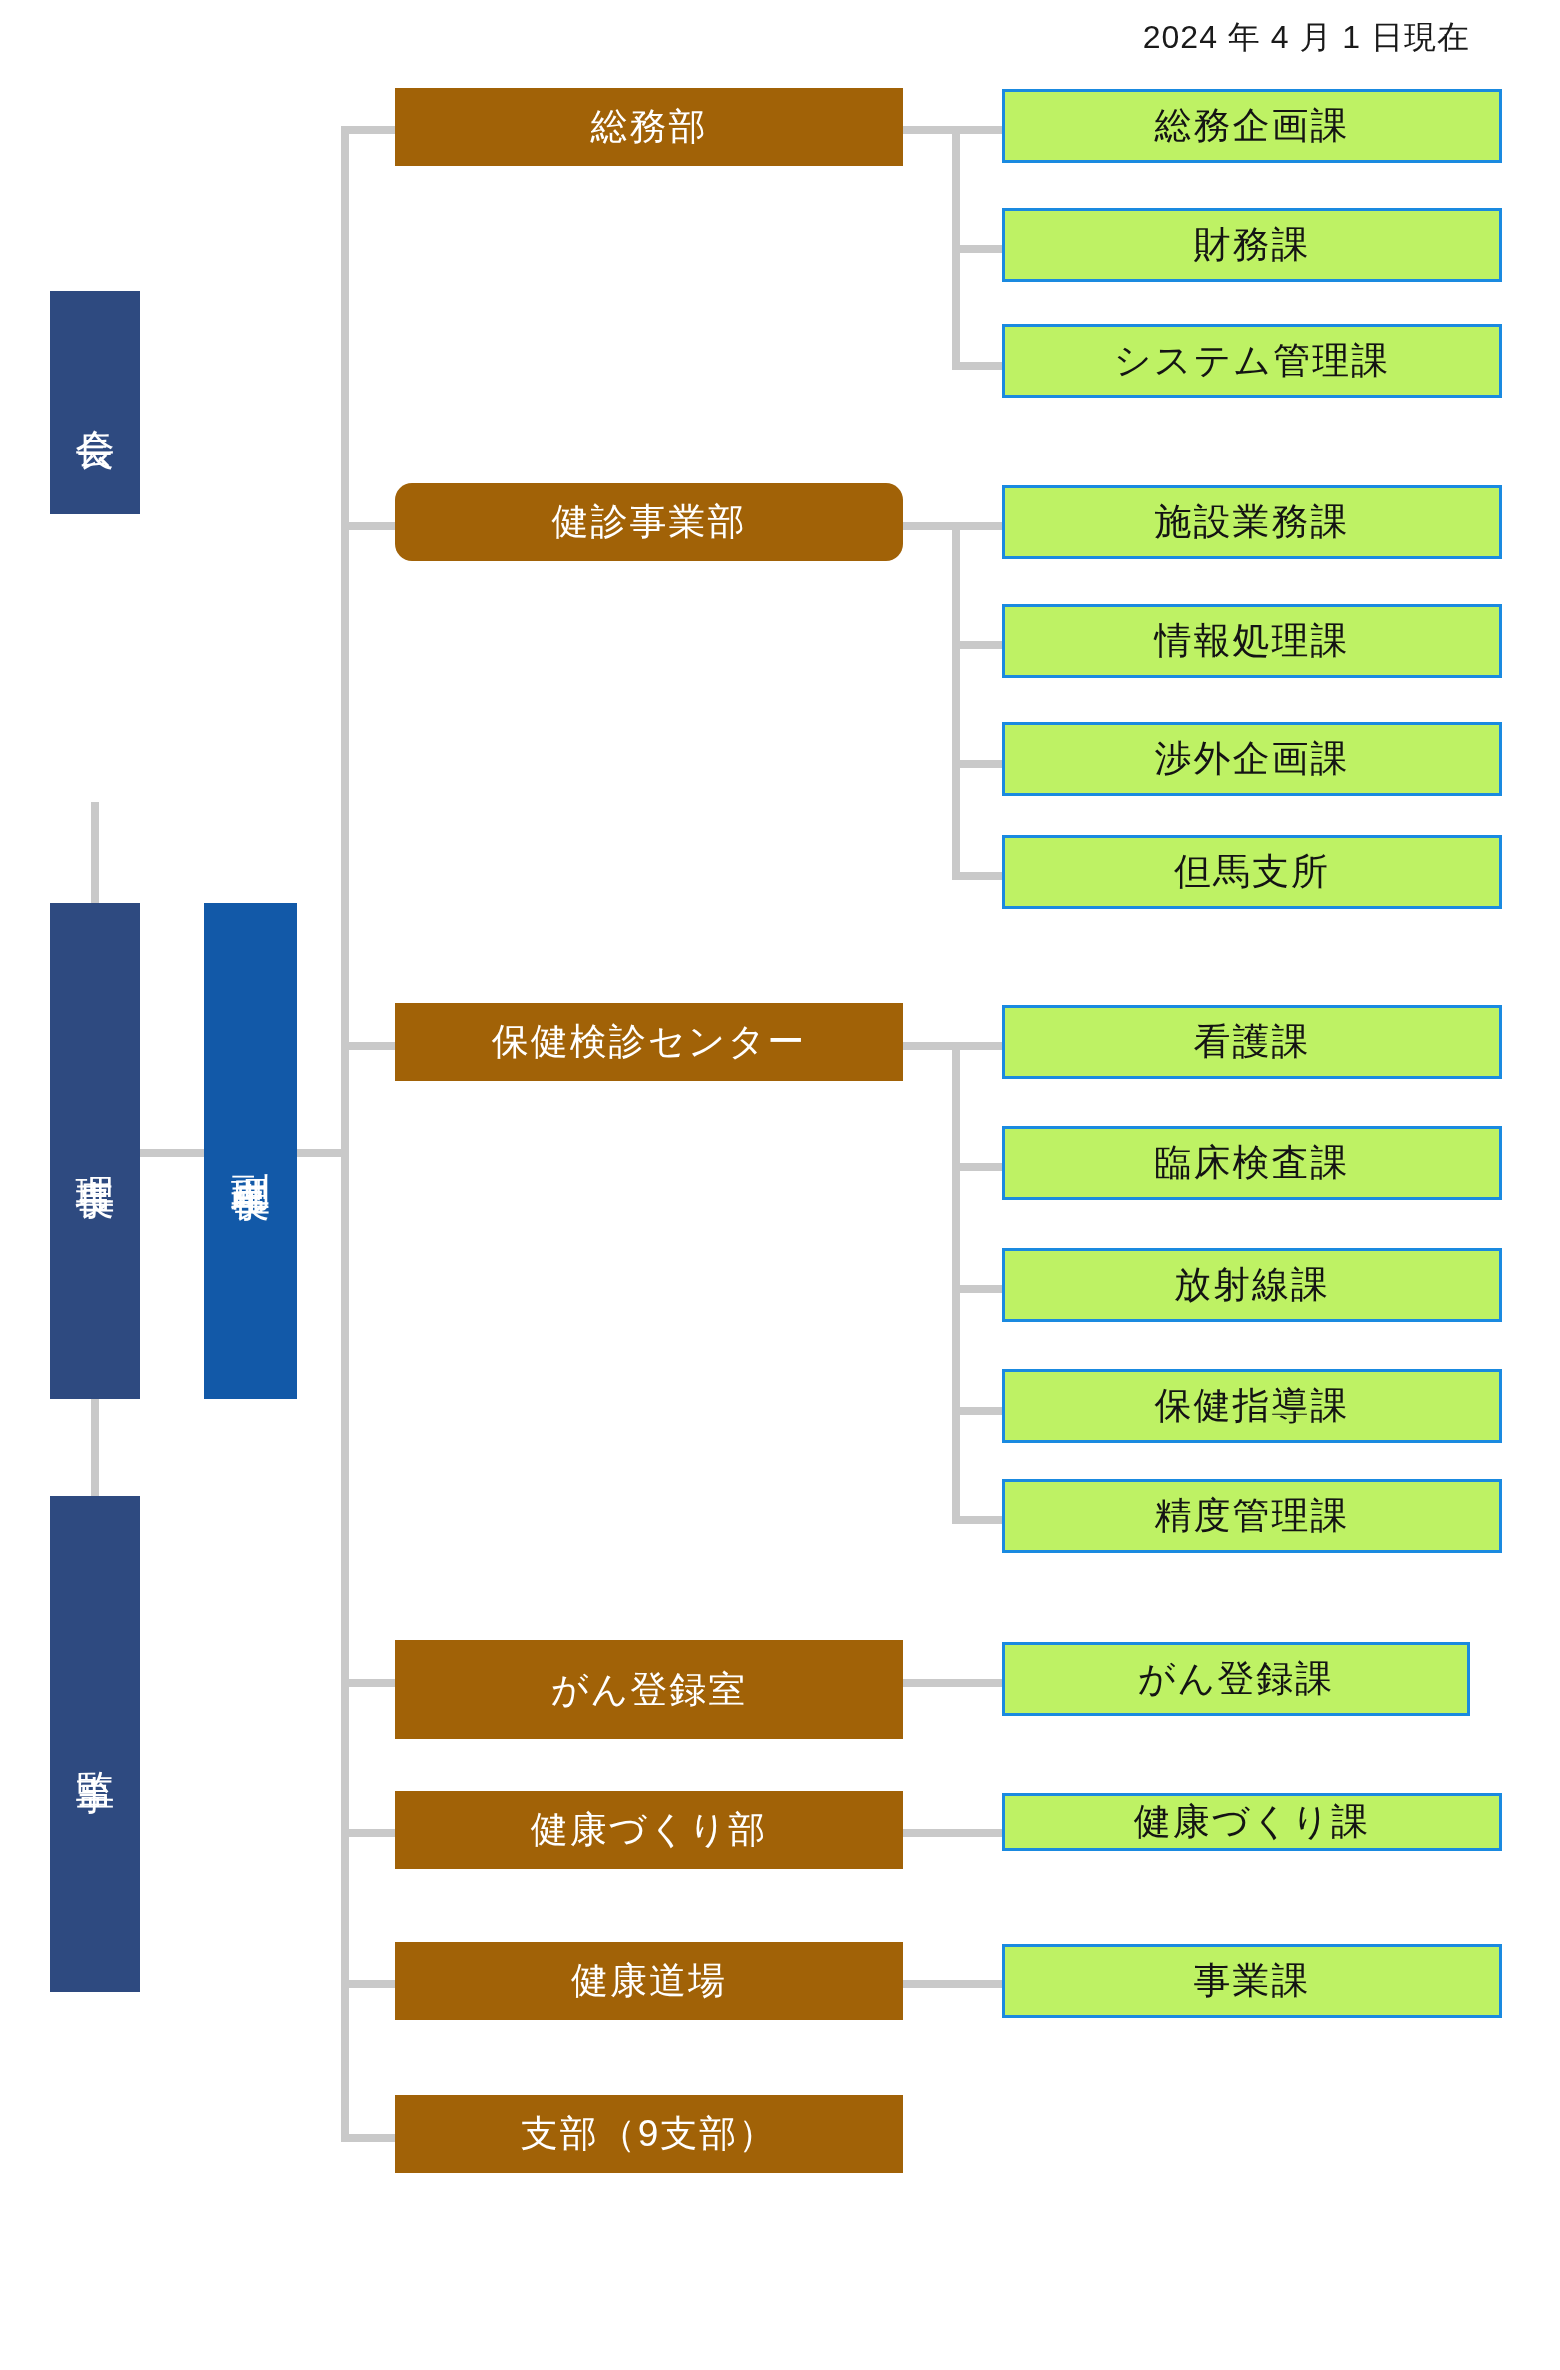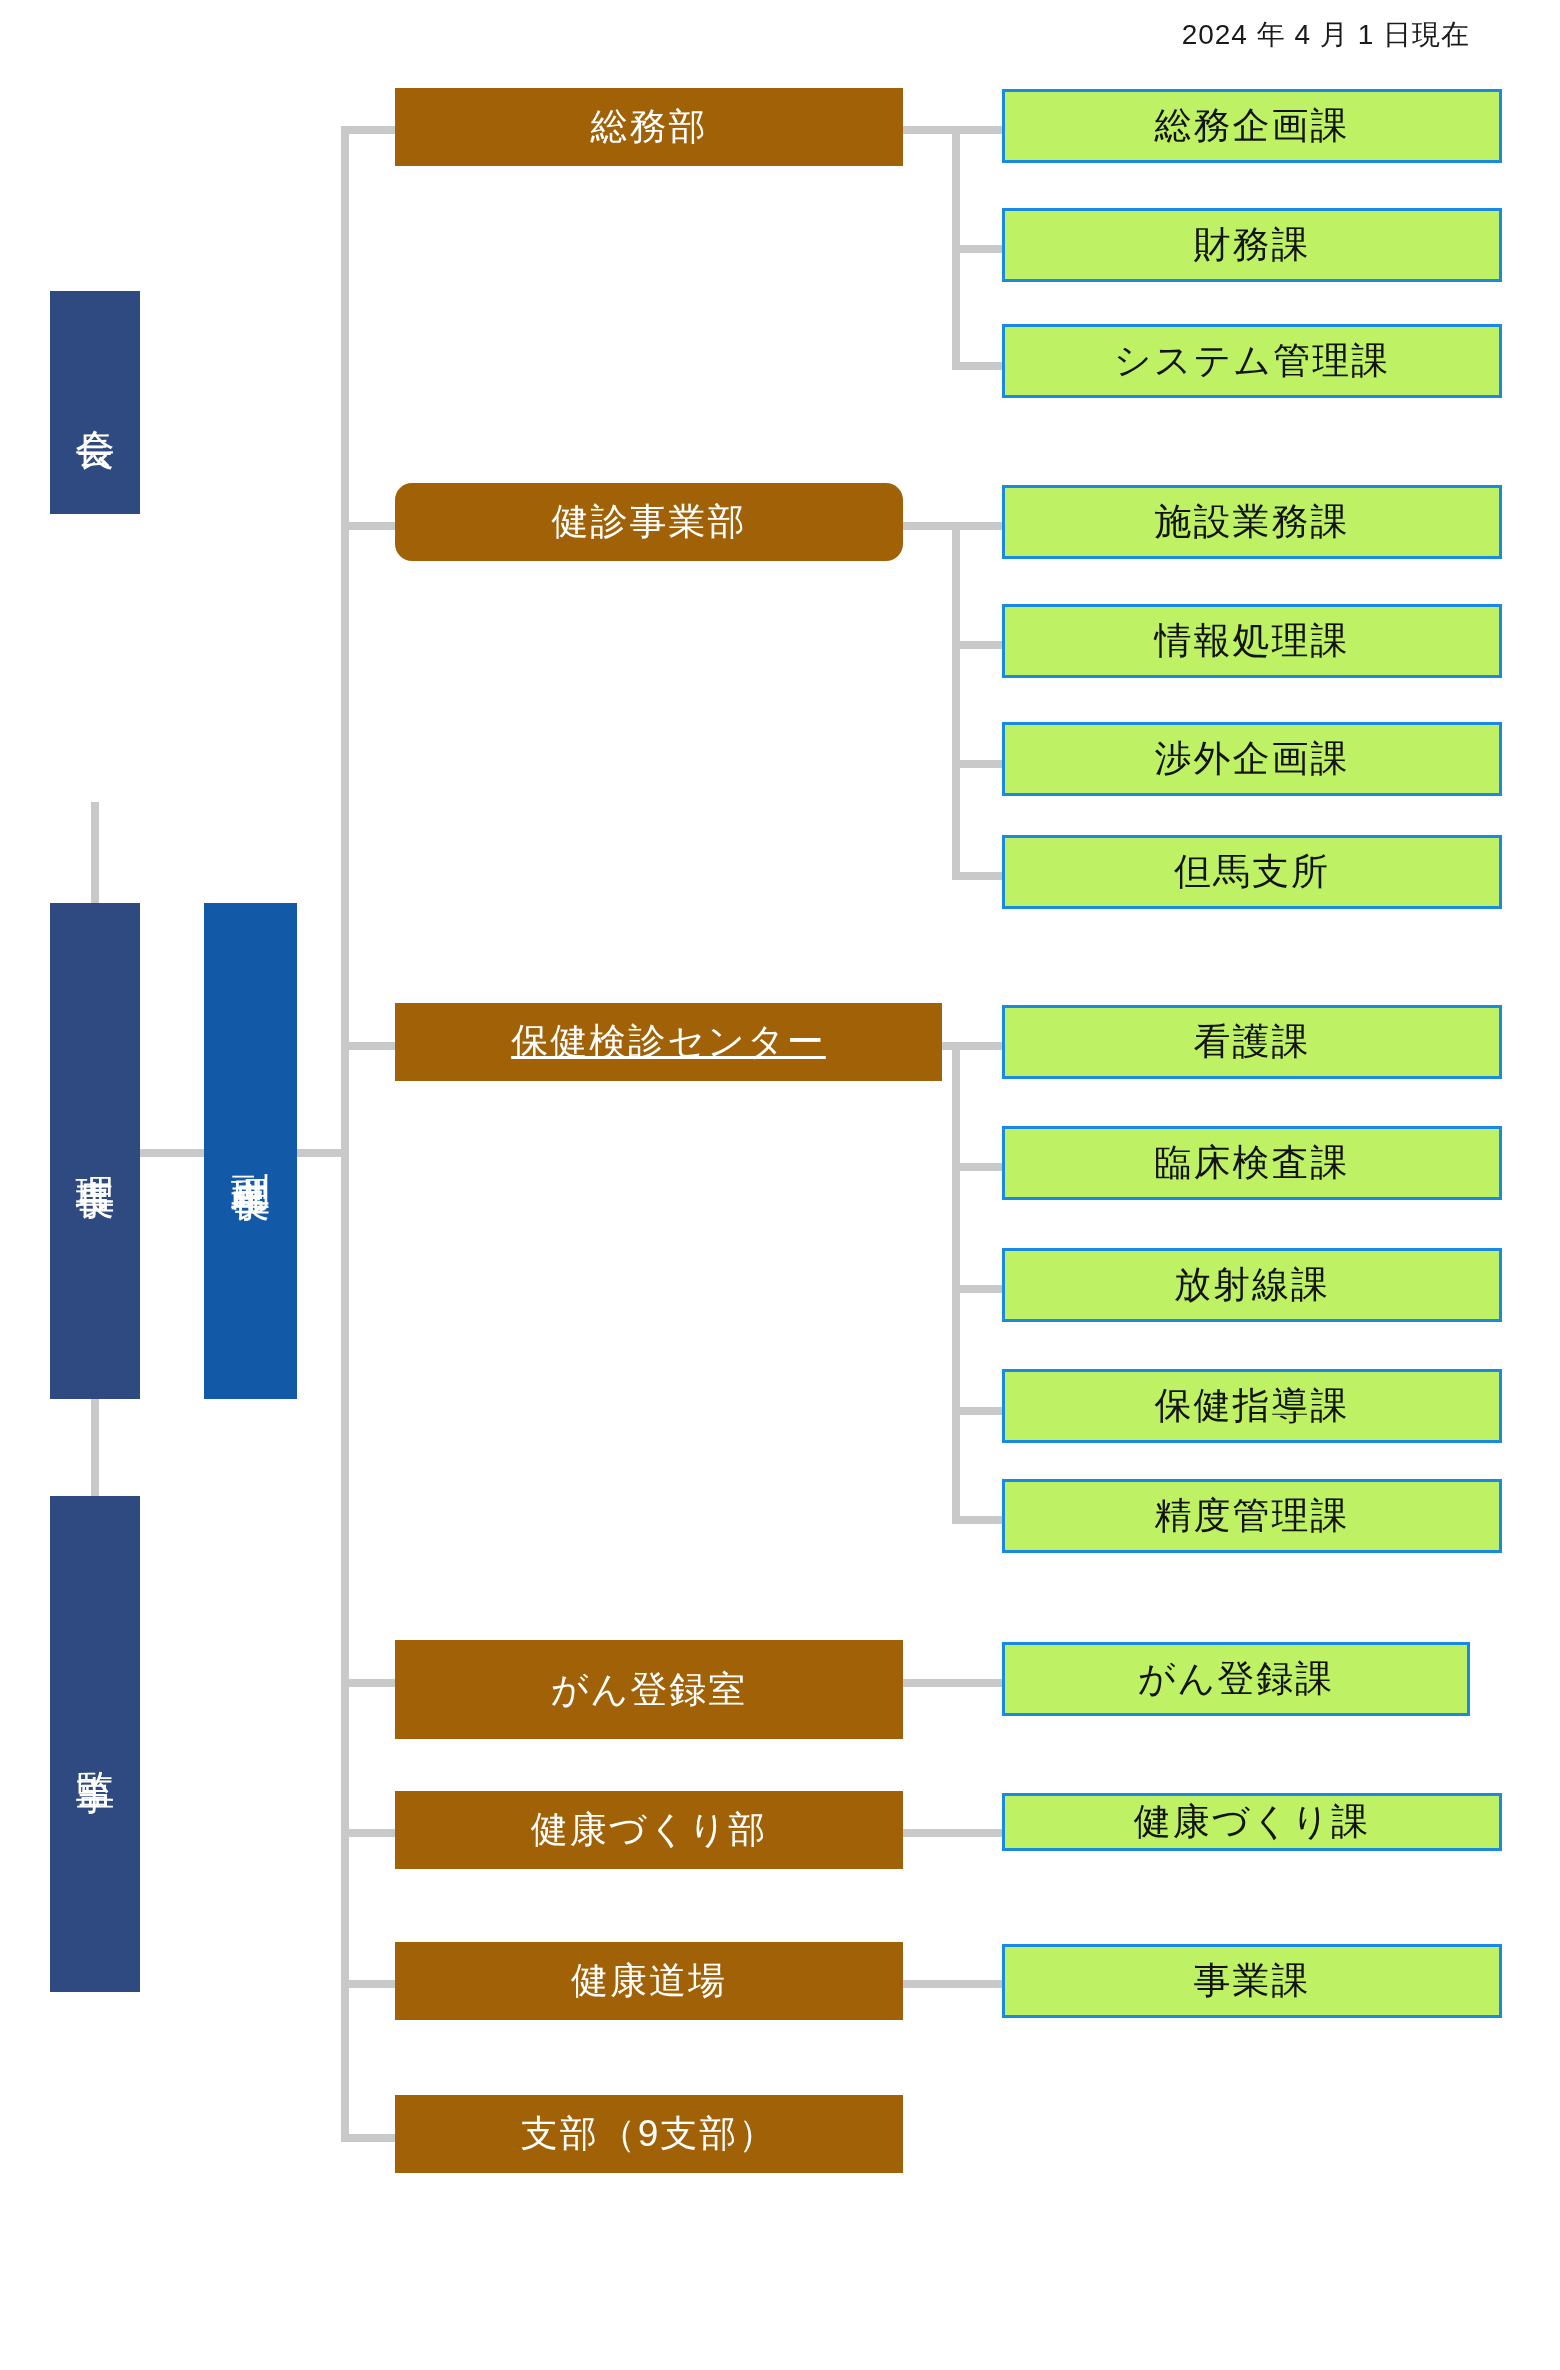--- a/index.html
+++ b/index.html
@@ -16,21 +16,21 @@
     height: 2370px;
     background: #ffffff;
     overflow: hidden;
   }
 
   
   .date-caption {
     position: absolute;
     right: 90px;
     top: 15.7px;
-    font-size: 28px;
+    font-size: 32px;
     color: #1a1a1a;
     letter-spacing: 1px;
     white-space: nowrap;
   }
 
   
   .line {
     position: absolute;
     background: #c9c9c9;
   }
@@ -145,21 +145,21 @@
   </div>
 
   <div class="box box-dept" style="left:395px; top:88px; width:508px; height:78px;">
     <span>総務部</span>
   </div>
 
   <div class="box box-dept" style="left:395px; top:483px; width:508px; height:78px;border-radius:17px;">
     <span>健診事業部</span>
   </div>
 
-  <div class="box box-dept" style="left:395px; top:1003px; width:547px; height:78px;text-decoration:underline;">
+  <div class="box box-dept" style="left:395px; top:1003px; width:508px; height:78px;">
     <span>保健検診センター</span>
   </div>
 
   <div class="box box-dept" style="left:395px; top:1640px; width:508px; height:99px;">
     <span>がん登録室</span>
   </div>
 
   <div class="box box-dept" style="left:395px; top:1791px; width:508px; height:78px;">
     <span>健康づくり部</span>
   </div>

